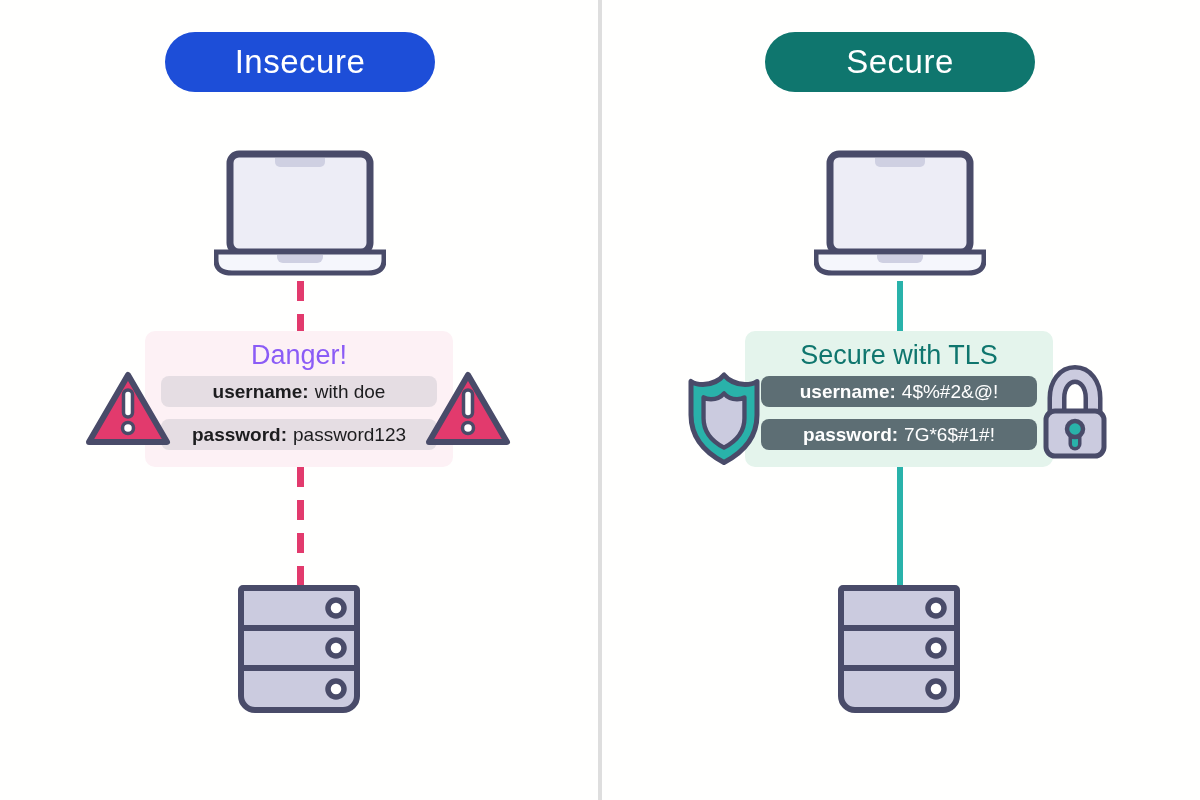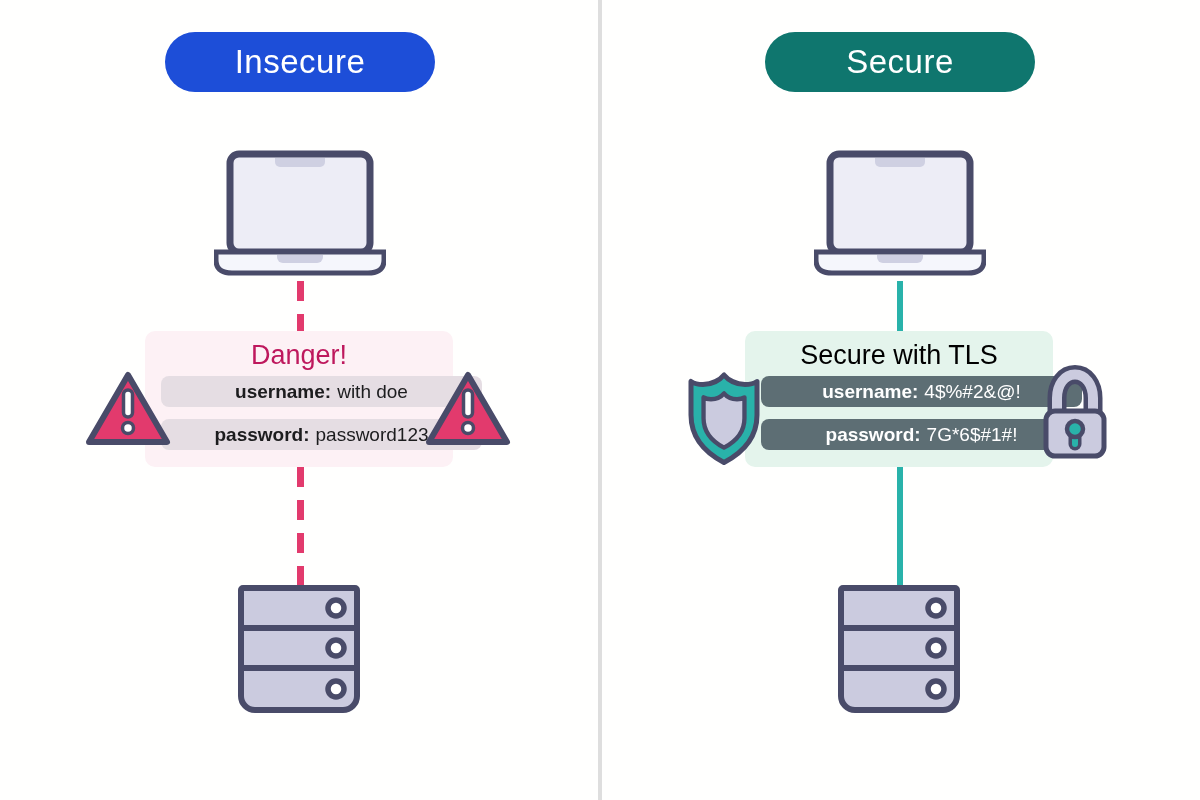--- a/index.html
+++ b/index.html
@@ -38,25 +38,25 @@
 
   .panel {
     position:absolute; top:331px; width:308px; height:136px; border-radius:10px;
   }
   .panel.danger { left:145px; background:#fdf1f5; }
   .panel.tls    { left:745px; background:#e4f4ec; }
 
   .panel-title {
     text-align:center; padding-top:9px; font-size:27px; font-weight:500;
   }
-  .panel.danger .panel-title { color:#be185d; }
-  .panel.tls    .panel-title { color:#000000; }
+  .panel.danger .panel-title { color:#8b5cf6; }
+  .panel.tls    .panel-title { color:#0f766e; }
 
   .cred-row {
-    position:absolute; left:16px; width:321px; height:31px; border-radius:8px;
+    position:absolute; left:16px; width:276px; height:31px; border-radius:8px;
     display:flex; align-items:center; justify-content:center;
     font-size:19px; white-space:nowrap;
   }
   .cred-row .lbl { font-weight:bold; margin-right:6px; }
   .row-0 { top:45px; }
   .row-1 { top:88px;justify-content:center; }
   .panel.danger .cred-row { background:#e5dde3; color:#1c1c1e; }
   .panel.tls    .cred-row { background:#5d6e74; color:#ffffff; }
 
   .icon-abs { position:absolute; }

